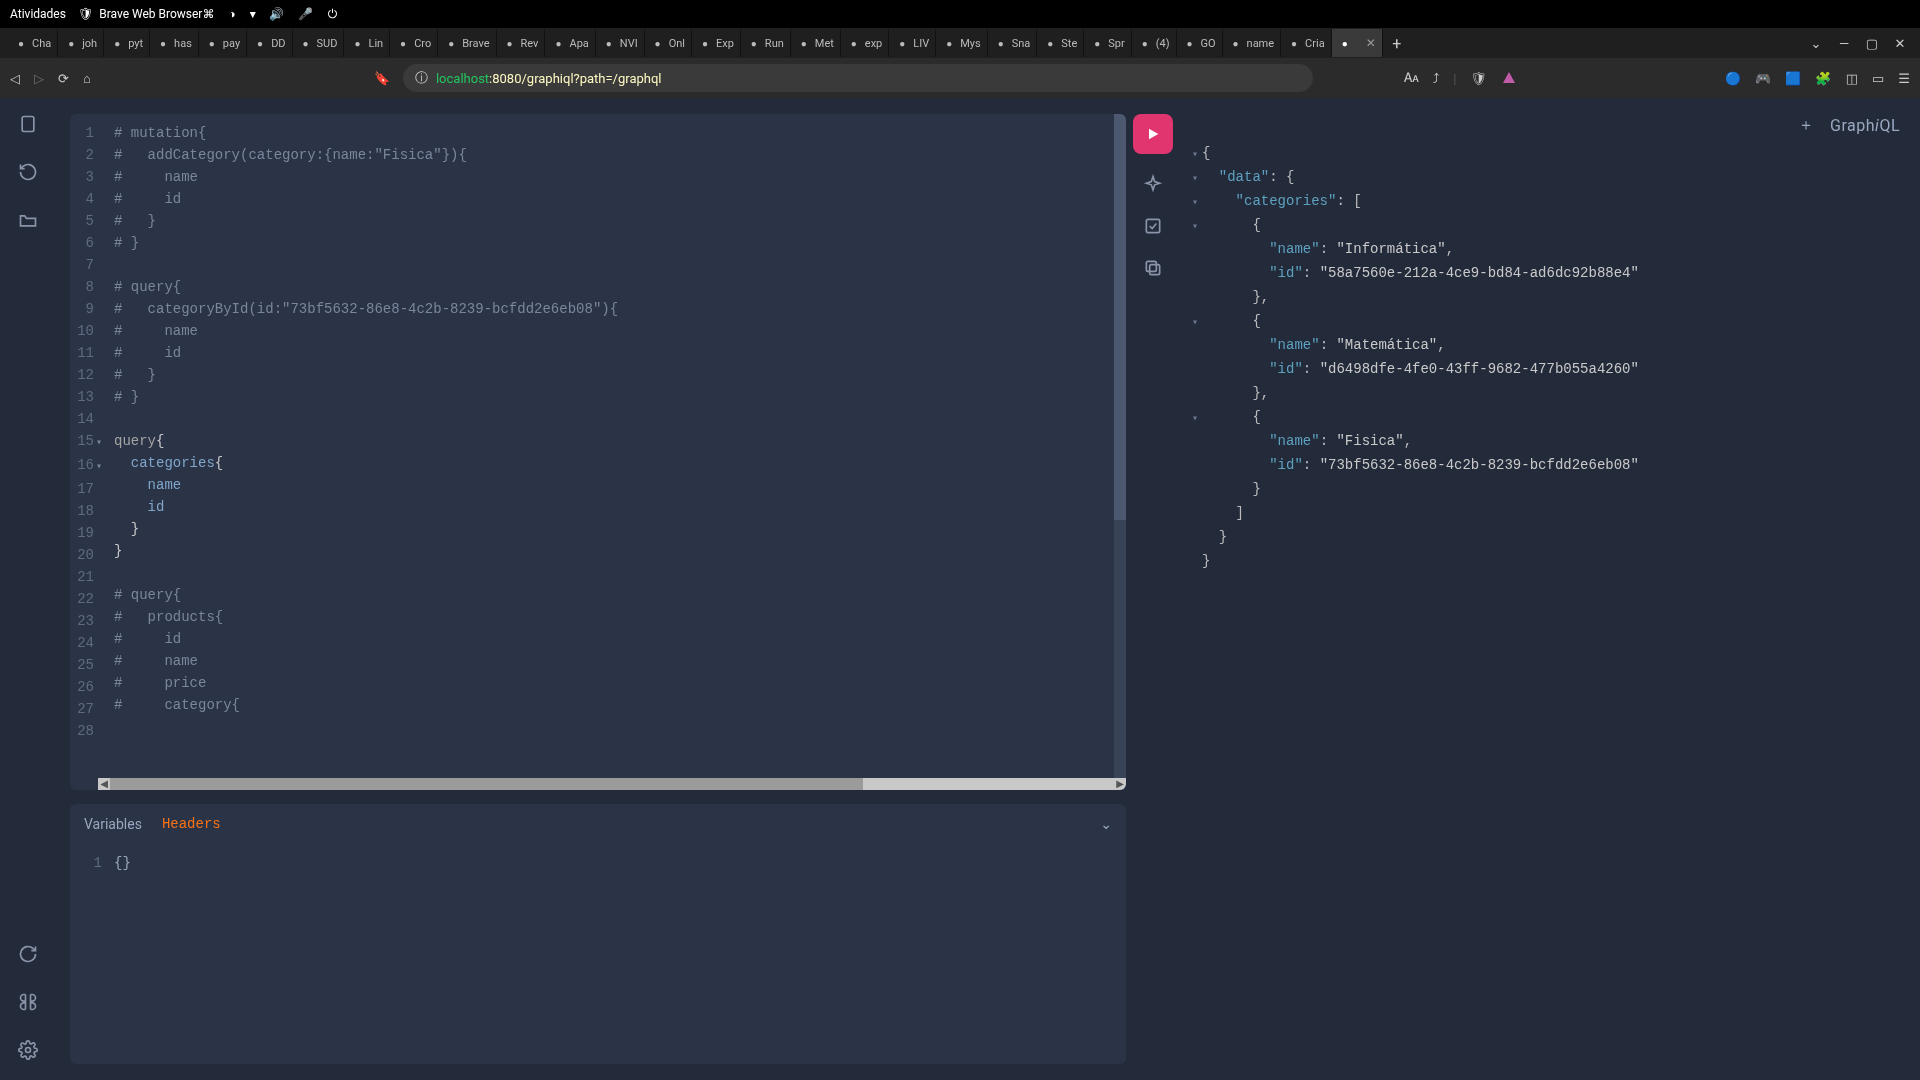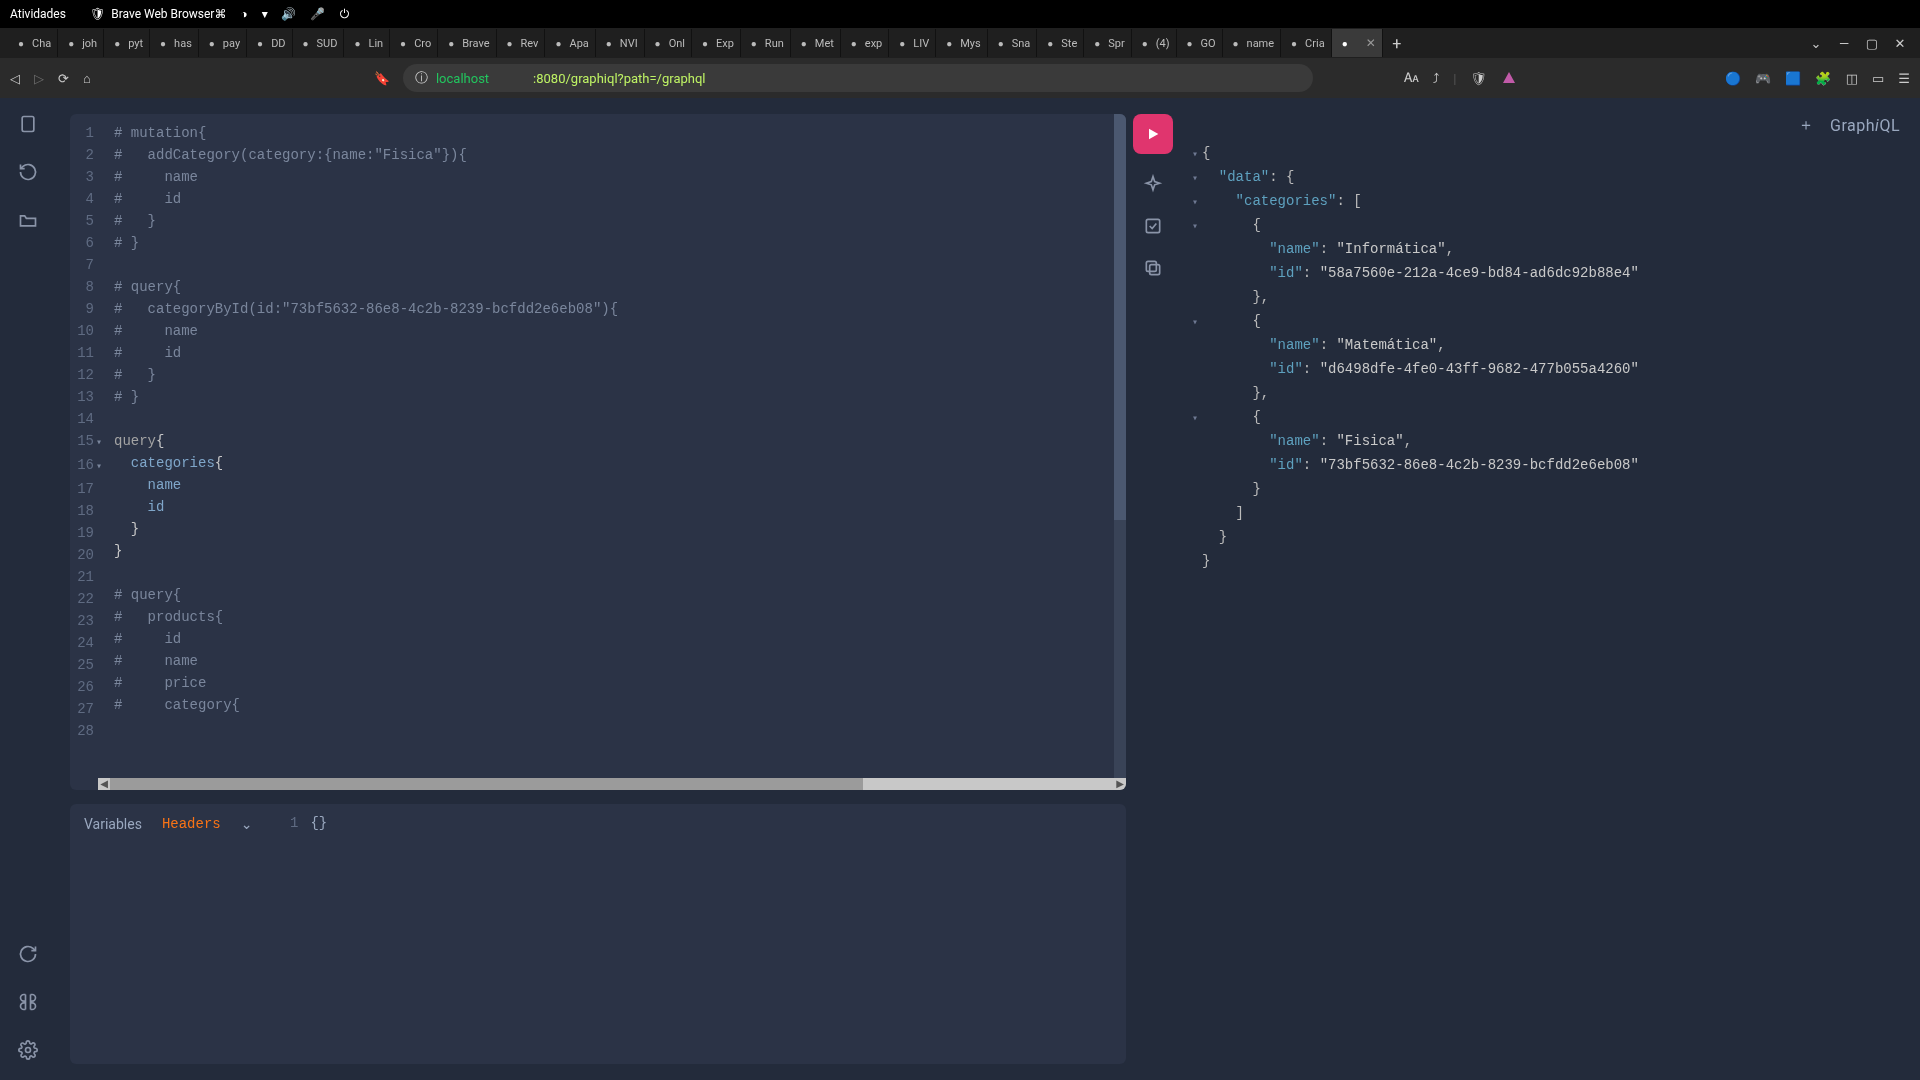--- a/index.html
+++ b/index.html
@@ -14,21 +14,21 @@
 }
 .topbar {
   height: 28px;
   background: #000;
   display: flex;
   align-items: center;
   padding: 0 10px;
   color: #fff;
   font-size: 12px;
 }
-.topbar .left { display: flex; gap: 24px; align-items: center; }
+.topbar .left { display: flex; gap: 12px; align-items: center; }
 .topbar .center { flex: 1; text-align: center; }
 .topbar .right { display: flex; gap: 14px; align-items: center; }
 .brave-label { display: flex; gap: 6px; align-items: center; }
 .tabstrip {
   height: 30px;
   background: #1f1f1f;
   display: flex;
   align-items: center;
   padding-left: 8px;
 }
@@ -67,21 +67,21 @@
   background: #3a3a3a;
   border-radius: 14px;
   display: flex;
   align-items: center;
   padding: 0 12px;
   color: #ccc;
   font-size: 13px;
   gap: 8px;
 }
 .url-box .host { color: #22c55e; }
-.url-box .path { color: #bef264; padding-left: 44px; }
+.url-box .path { color: #fef9c3; }
 .addr-right { margin-left: auto; display: flex; gap: 14px; align-items: center; }
 .brave-tri { width:16px; height:16px; display:inline-block; }
 
 .workspace {
   display: flex;
   height: calc(1080px - 28px - 30px - 40px);
   background: #232b3b;
 }
 .leftbar {
   width: 56px;
@@ -146,21 +146,21 @@
 .scroll-h .arL, .scroll-h .arR { position:absolute; top:0; width:12px; height:12px; color:#555; font-size:10px; text-align:center; line-height:12px; }
 .scroll-h .arL { left:-12px; background:#c8c8c8; }
 .scroll-h .arR { right:-12px; background:#c8c8c8; }
 
 .var-box {
   height: 260px;
   background: #2b3346;
   border-radius: 6px;
   margin-top: 14px;
   display: flex;
-  flex-direction: row;
+  flex-direction: column;
 }
 .var-tabs {
   height: 40px;
   display: flex;
   align-items: center;
   padding: 0 14px;
   gap: 20px;
   color: #9aa8bf;
   font-size: 14px;
 }

